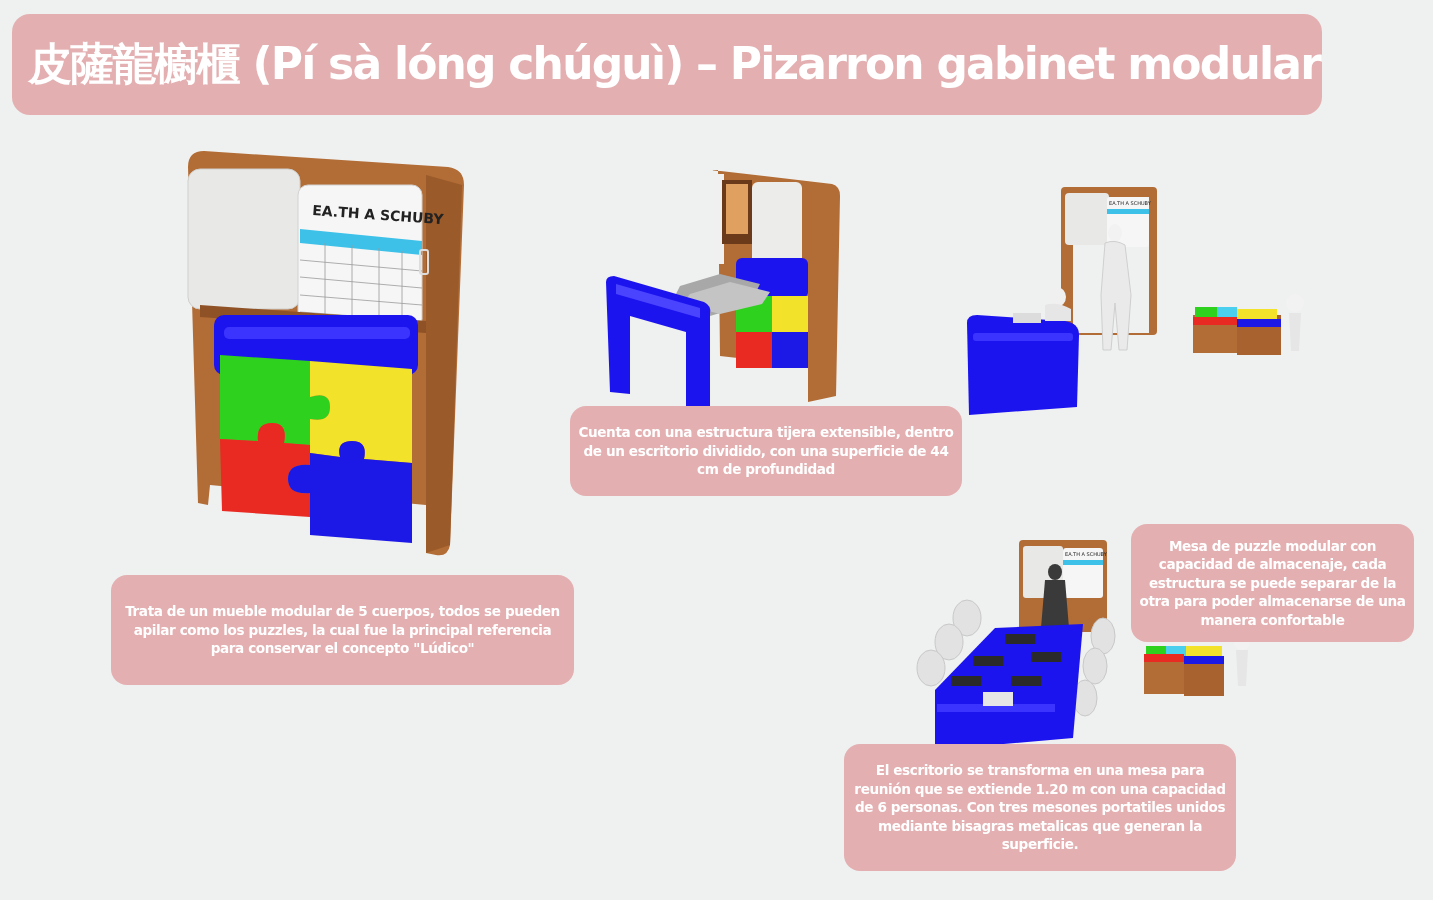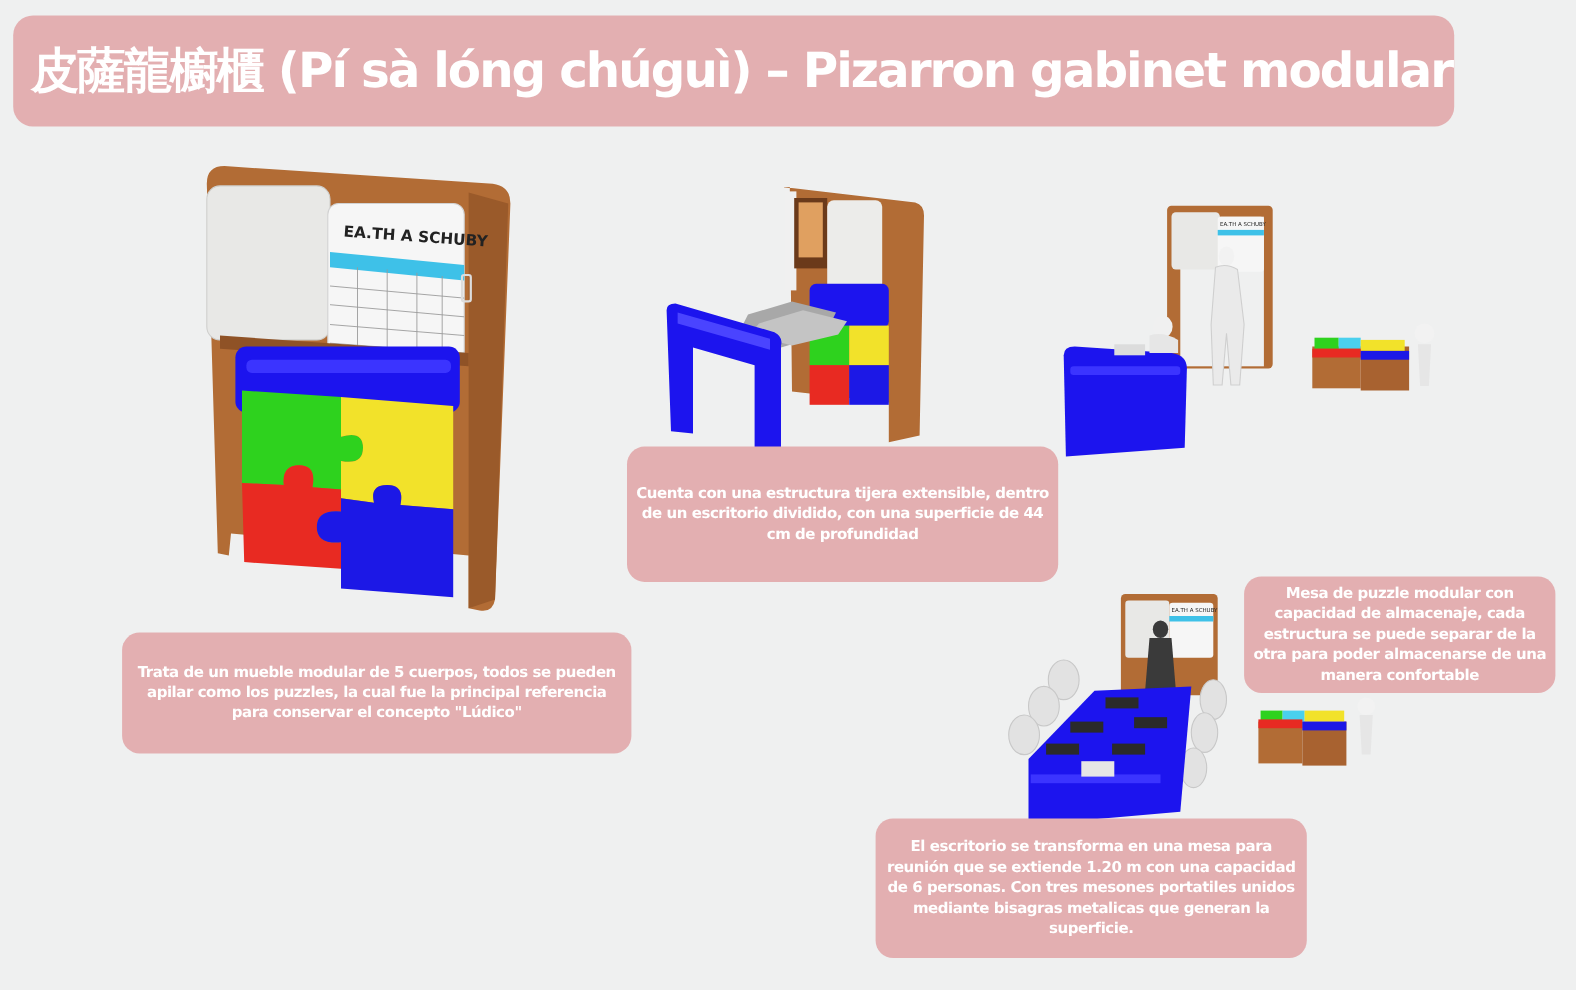--- a/index.html
+++ b/index.html
@@ -33,23 +33,23 @@
       color: #ffffff;
     }
     .caption {
       font-weight: bold;
       font-size: 13.6px;
       line-height: 18.6px;
       letter-spacing: -0.4px;
       padding: 0 8px;
     }
     .cap1 { left: 111px; top: 575px; width: 463px; height: 110px; justify-content: center; }
-    .cap2 { left: 570px; top: 406px; width: 392px; height: 123px; }
-    .cap3 { left: 1131px; top: 524px; width: 283px; height: 106px; }
-    .cap4 { left: 796px; top: 744px; width: 392px; height: 127px; }
+    .cap2 { left: 570px; top: 406px; width: 392px; height: 90px; }
+    .cap3 { left: 1131px; top: 524px; width: 283px; height: 118px; }
+    .cap4 { left: 844px; top: 744px; width: 392px; height: 127px; }
     .render { position: absolute; }
     svg { display: block; }
   </style>
 </head>
 <body>
 
 <div class="pink-box title-box">
   <span class="title-text">皮薩龍櫥櫃 (Pí sà lóng chúguì) – Pizarron gabinet modular</span>
 </div>
 

